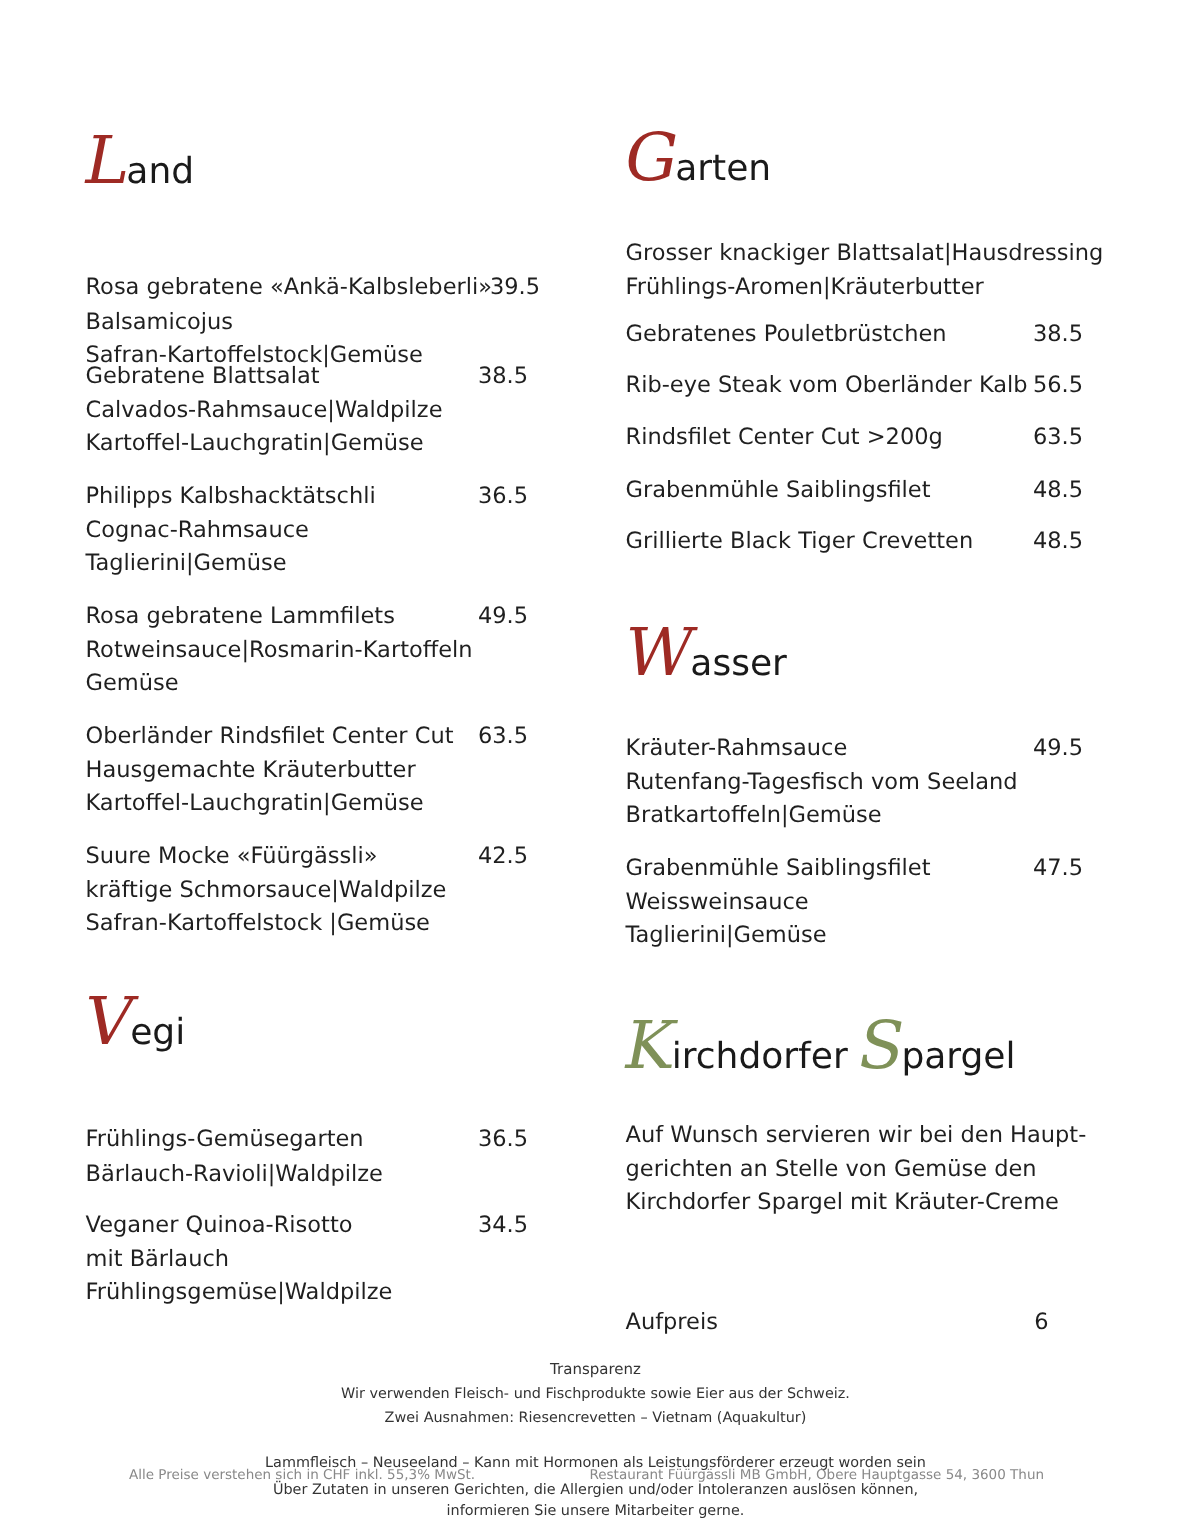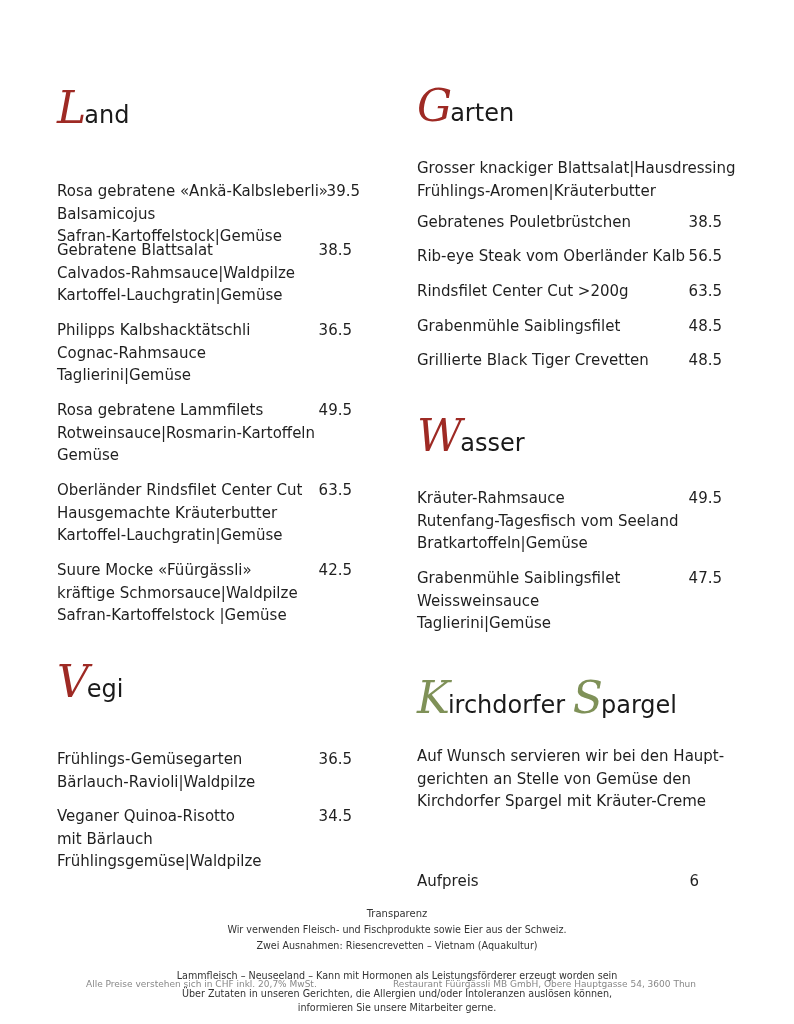--- a/index.html
+++ b/index.html
@@ -155,14 +155,14 @@
 
 <div class="footer-center" style="top:867px;">
   <div class="t-title">Transparenz</div>
   <div style="margin-top:2px;">Wir verwenden Fleisch- und Fischprodukte sowie Eier aus der Schweiz.</div>
   <div style="margin-top:2px;">Zwei Ausnahmen: Riesencrevetten – Vietnam (Aquakultur)</div>
   <div style="margin-top:16px;">Lammfleisch – Neuseeland – Kann mit Hormonen als Leistungsförderer erzeugt worden sein</div>
   <div style="margin-top:4px;">Über Zutaten in unseren Gerichten, die Allergien und/oder Intoleranzen auslösen können,</div>
   <div>informieren Sie unsere Mitarbeiter gerne.</div>
 </div>
 
-<div class="bottom-note" style="left:86px;">Alle Preise verstehen sich in CHF inkl. 20,7% MwSt.</div>
+<div class="bottom-note" style="left:86px;">Alle Preise verstehen sich in CHF inkl. 55,3% MwSt.</div>
 <div class="bottom-note" style="left:393px;">Restaurant Füürgässli MB GmbH, Obere Hauptgasse 54, 3600 Thun</div>
 
 </body></html>

